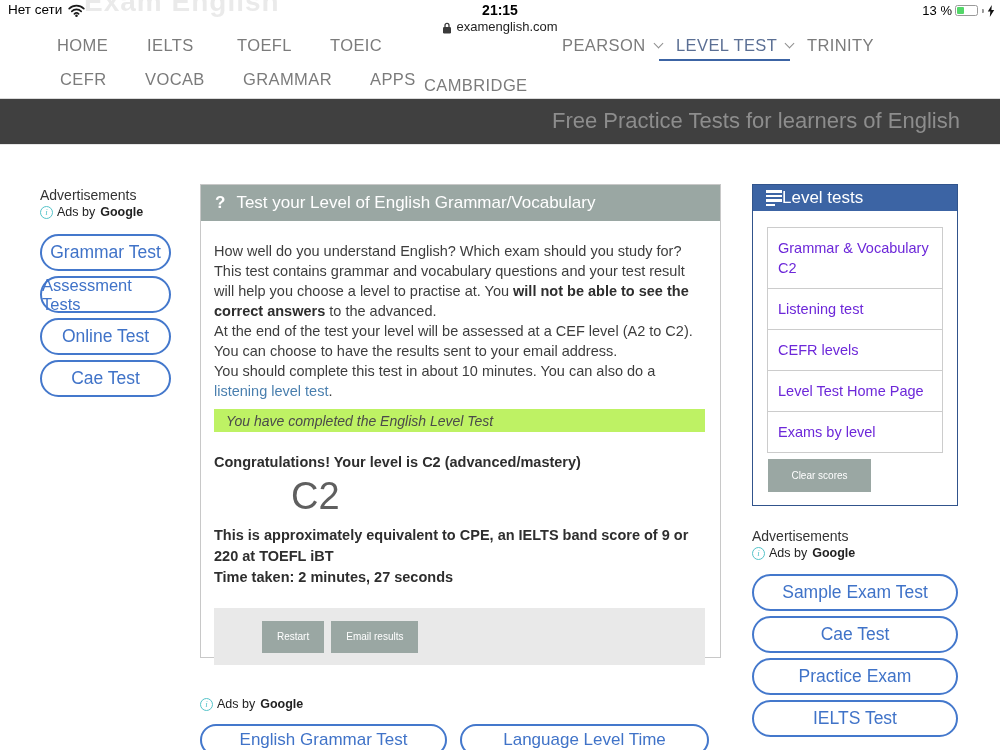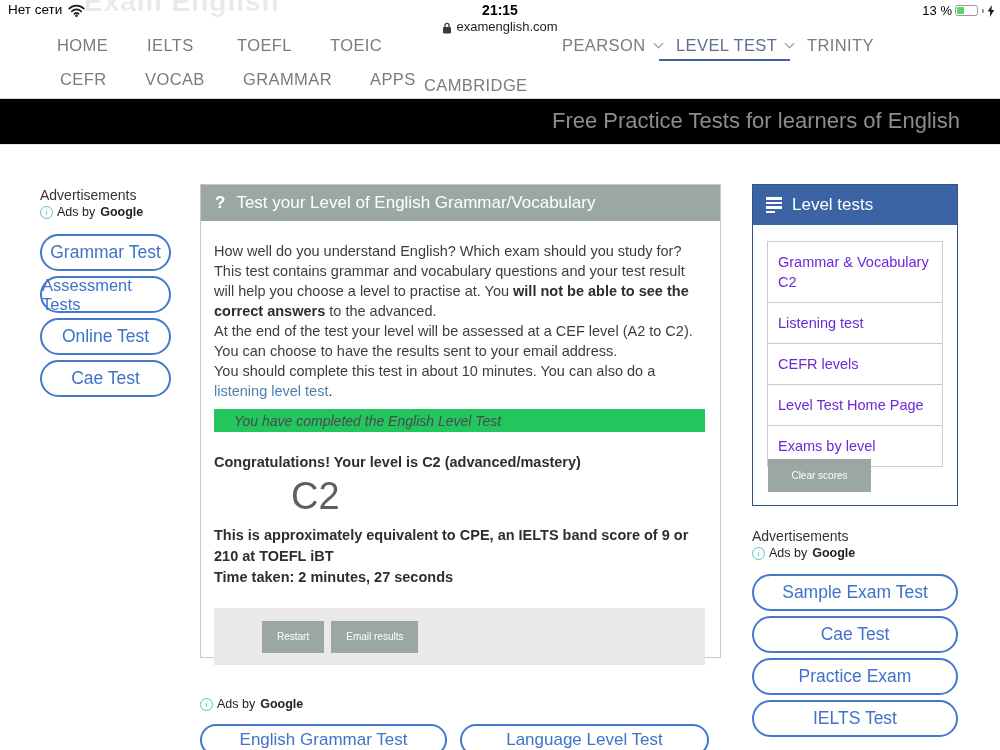--- a/index.html
+++ b/index.html
@@ -22,21 +22,21 @@
 
   
   .nav{ position:absolute; top:0; left:0; right:0; height:99px; background:#fff; border-bottom:1px solid #dadada; z-index:5; }
   .nav-link{ position:absolute; font-size:16.5px; color:#7b7b7b; letter-spacing:.4px; cursor:pointer; display:inline-flex; align-items:center; }
   .nav-link.active{ color:#5b6f94; }
   .chev{ width:7px; height:7px; border-right:1.6px solid #8f8f8f; border-bottom:1.6px solid #8f8f8f;
          transform:rotate(45deg); display:inline-block; margin-left:9px; margin-bottom:4px; }
   .nav-underline{ position:absolute; left:659px; top:59px; width:131px; height:2px; background:#3c64a4; }
 
   
-  .tagline-bar{ position:absolute; top:99px; left:0; right:0; height:46px; background:#000000; border-bottom:1px solid #e6e6e6; }
+  .tagline-bar{ position:absolute; top:99px; left:0; right:0; height:46px; background:#404040; border-bottom:1px solid #e6e6e6; }
   .tagline{ position:absolute; right:40px; top:9px; font-size:22px; color:#8d8d8d; }
 
   
   .ads-label{ position:absolute; font-size:14px; color:#333; }
   .ads-by{ position:absolute; font-size:12.5px; color:#222; display:flex; align-items:center; gap:4px; }
   .ads-by .brand{ font-weight:bold; margin-left:1px; }
   .info-i{ width:13px; height:13px; border:1px solid #54c3c9; color:#54c3c9; border-radius:50%;
            font-size:9px; line-height:11px; text-align:center; font-style:italic; flex:0 0 auto;
            font-family:"Liberation Serif", serif; }
 
@@ -45,36 +45,36 @@
 
   
   .main-panel{ position:absolute; left:200px; top:184px; width:521px; height:474px; background:#fff;
                border:1px solid #c8c8c8; }
   .main-header{ height:36px; background:#9aa7a3; color:#fff; display:flex; align-items:center;
                 padding-left:14px; font-size:17px; }
   .main-header .qmark{ font-weight:bold; margin-right:11px; }
   .main-body{ padding:20px 15px 0 13px; font-size:14.5px; line-height:20px; color:#3d3d3d; }
   .main-body b{ color:#2e2e2e; }
   .link{ color:#4a7fae; cursor:pointer; }
-  .note{ margin-top:8px; background:#22c55e; height:23px; display:flex; align-items:center;
-         padding-left:20px; font-style:italic; font-size:14px; color:#4a4a4a; }
+  .note{ margin-top:8px; background:#bef264; height:23px; display:flex; align-items:center;
+         padding-left:12px; font-style:italic; font-size:14px; color:#4a4a4a; }
   .congrats{ margin-top:20px; font-weight:bold; color:#2e2e2e; }
   .level-big{ margin:4px 0 0 77px; font-size:38px; line-height:40px; color:#5f5f5f; }
   .equiv{ margin-top:9px; font-weight:bold; line-height:21px; color:#2e2e2e; }
   .time-taken{ font-weight:bold; line-height:21px; color:#2e2e2e; }
   .btn-strip{ margin-top:20px; background:#e9e9e9; height:57px; display:flex; align-items:center;
               padding-left:48px; gap:7px; }
   .sage-btn{ background:#9aa7a3; color:#fff; border:none; height:32px; font-size:10px; padding:0 15px;
              font-family:"Liberation Sans", sans-serif; cursor:pointer; }
 
   
   .lt-panel{ position:absolute; left:752px; top:184px; width:206px; height:322px; background:#fff;
              border:1px solid #31548c; }
-  .lt-header{ height:40px; background:#3c64a4; color:#fff; display:flex; align-items:center;
-              padding-left:13px; font-size:17px; gap:10px; }
+  .lt-header{ height:26px; background:#3c64a4; color:#fff; display:flex; align-items:center;
+              padding-left:13px; font-size:17px; }
   .list-icon{ display:flex; flex-direction:column; gap:2px; }
   .list-icon span{ display:block; height:2.5px; background:#fff; }
   .lt-list{ margin:16px auto 0; width:176px; border:1px solid #ccc; }
   .lt-item{ padding:10px 10px; font-size:14.5px; line-height:20px; color:#6d28d9; border-bottom:1px solid #ccc; cursor:pointer; }
   .lt-item:last-child{ border-bottom:none; }
   .clear-btn{ position:absolute; left:15px; top:274px; width:103px; height:33px; }
 
   
   .bottom-pill{ border-width:2px; border-radius:16px; font-size:17px; }
 </style>
@@ -185,21 +185,21 @@
       <span>Test your Level of English Grammar/Vocabulary</span>
     </div>
     <div class="main-body">
       <div><span>How well do you understand English? Which exam should you study for?</span></div>
       <div><span>This test contains grammar and vocabulary questions and your test result will help you choose a level to practise at. You </span><b>will not be able to see the correct answers</b><span> to the advanced.</span></div>
       <div><span>At the end of the test your level will be assessed at a CEF level (A2 to C2). You can choose to have the results sent to your email address.</span></div>
       <div><span>You should complete this test in about 10 minutes. You can also do a </span><span class="link">listening level test</span><span>.</span></div>
       <div class="note">You have completed the English Level Test</div>
       <div class="congrats">Congratulations! Your level is C2 (advanced/mastery)</div>
       <div class="level-big">C2</div>
-      <div class="equiv">This is approximately equivalent to CPE, an IELTS band score of 9 or 210 at TOEFL iBT</div>
+      <div class="equiv">This is approximately equivalent to CPE, an IELTS band score of 9 or 220 at TOEFL iBT</div>
       <div class="time-taken">Time taken: 2 minutes, 27 seconds</div>
       <div class="btn-strip">
         <button class="sage-btn">Restart</button>
         <button class="sage-btn">Email results</button>
       </div>
     </div>
   </div>
 
   <div class="lt-panel">
     <div class="lt-header">
@@ -242,16 +242,16 @@
 
   <div class="ads-by" style="left:200px; top:697px;">
     <span class="info-i">i</span>
     <span>Ads by</span>
     <span class="brand">Google</span>
   </div>
   <div class="pill bottom-pill" style="left:200px; top:716px; width:247px; height:32px;">
       <span>English Grammar Test</span>
     </div>
   <div class="pill bottom-pill" style="left:460px; top:716px; width:249px; height:32px;">
-      <span>Language Level Test</span>
+      <span>Language Level Time</span>
     </div>
 
 </div>
 
 </body></html>

